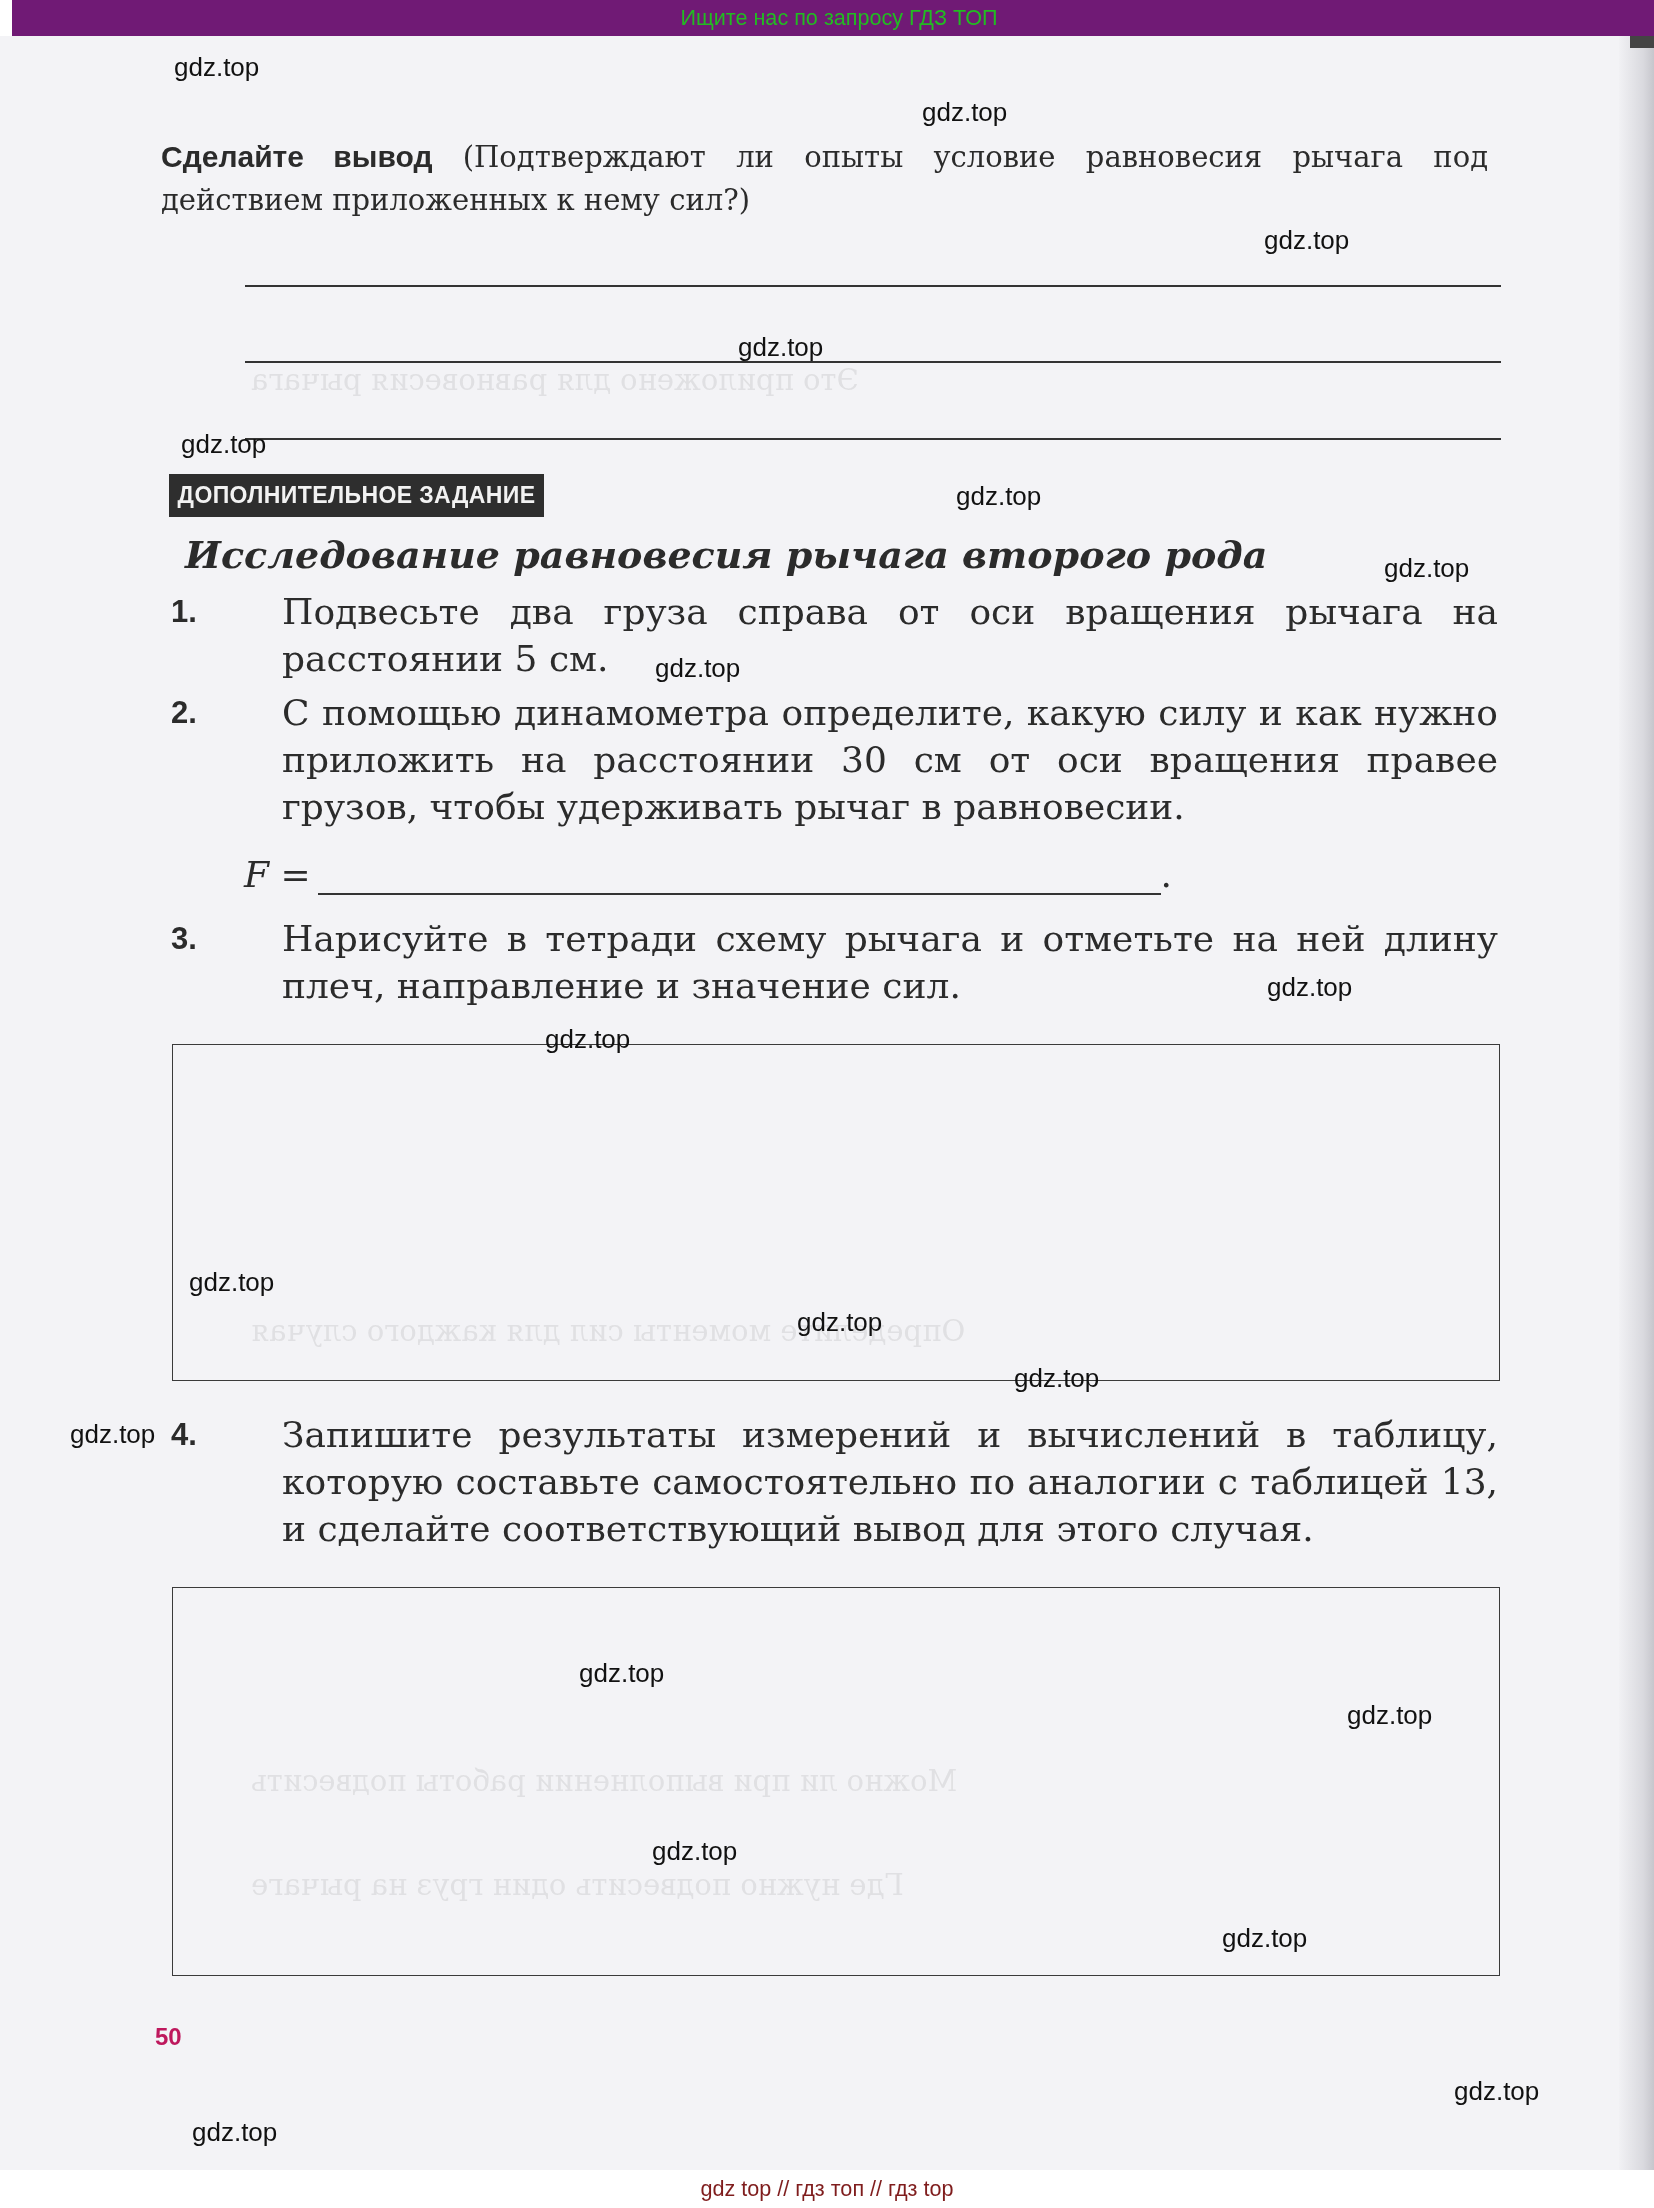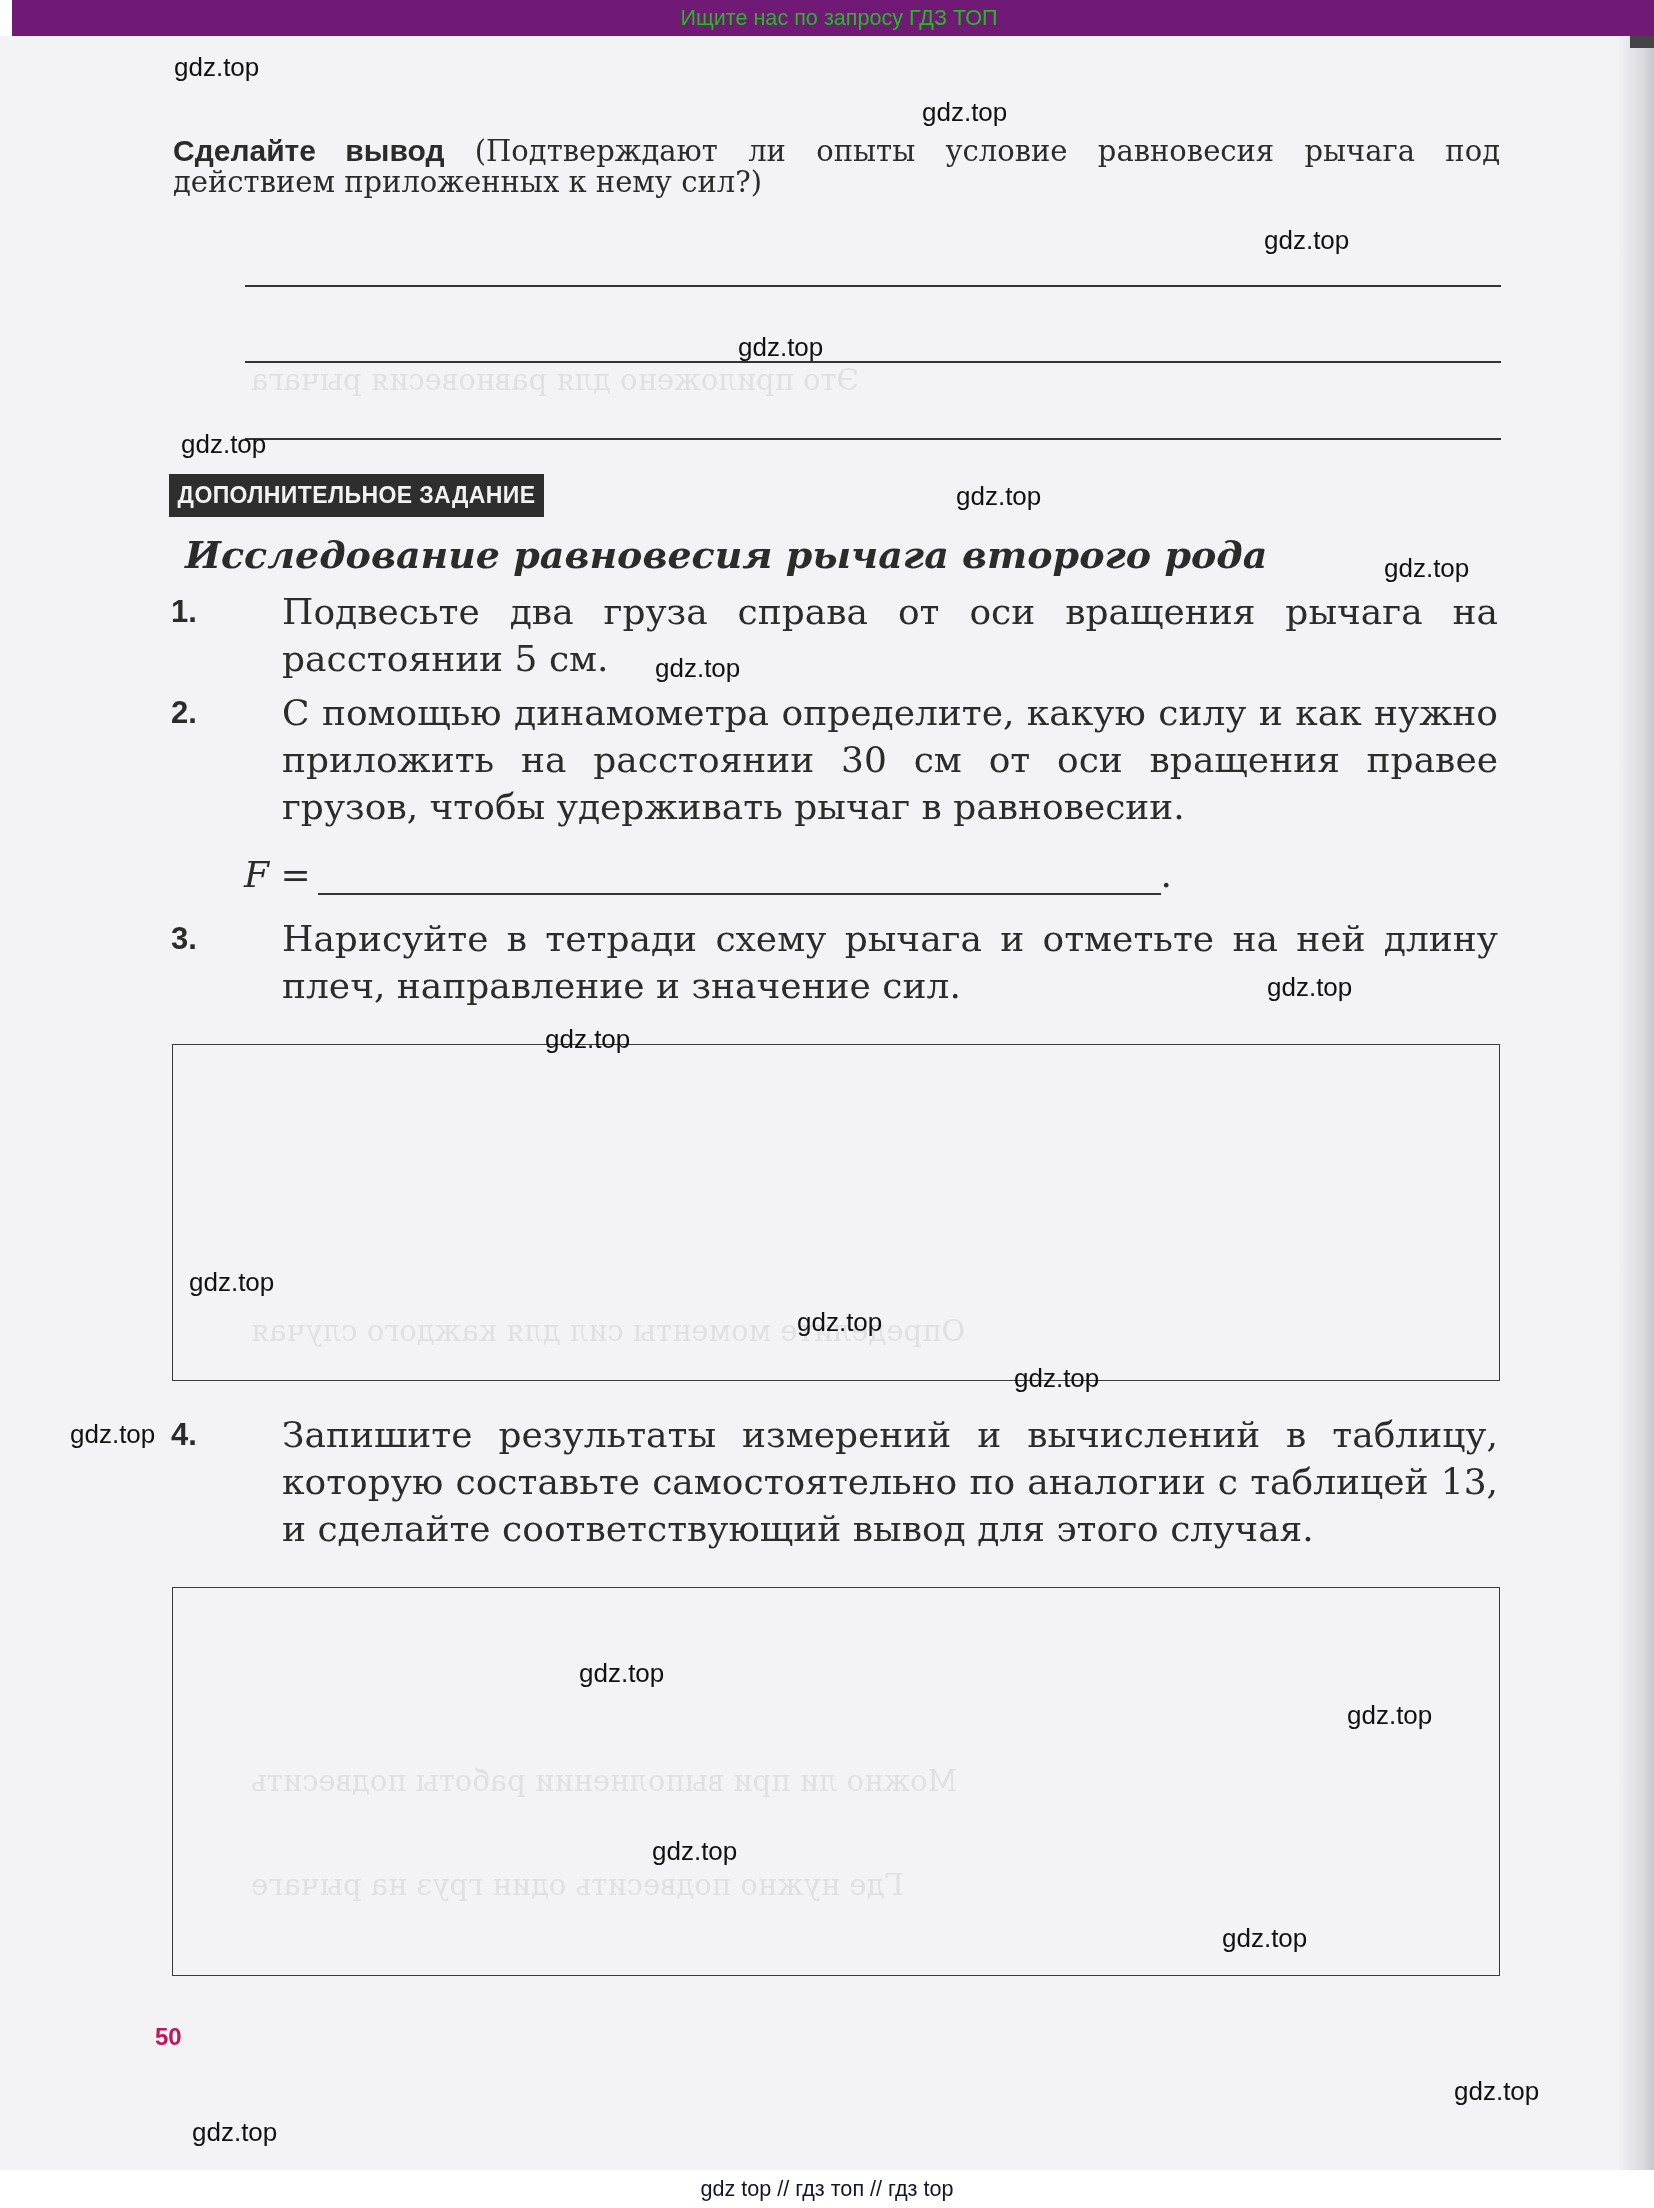--- a/index.html
+++ b/index.html
@@ -3,24 +3,24 @@
 <meta charset="utf-8">
 <style>
   html, body { margin: 0; padding: 0; }
   body { width: 1654px; height: 2208px; position: relative; overflow: hidden; background: #ffffff; font-family: "DejaVu Serif", serif; }
   .top-bar { position: absolute; left: 12px; top: 0; width: 1654px; height: 36px; background: #701a75; text-align: center; }
   .top-bar span { font-family: "Liberation Sans", sans-serif; font-size: 21.6px; color: #22bb22; line-height: 36px; }
   .page { position: absolute; left: 0; top: 36px; width: 1654px; height: 2134px; background: #f3f3f6; }
   .page-edge { position: absolute; right: 0; top: 36px; width: 35px; height: 2134px; background: linear-gradient(to right, #f1f1f4, #d9d9de 70%, #c6c6cc); }
   .page-edge-top { position: absolute; right: 0; top: 36px; width: 24px; height: 12px; background: #444; }
   .bottom-bar { position: absolute; left: 0; top: 2170px; width: 1654px; height: 38px; background: #ffffff; text-align: center; }
-  .bottom-bar span { font-family: "Liberation Sans", sans-serif; font-size: 21.6px; color: #0f172a; line-height: 38px; }
+  .bottom-bar span { font-family: "Liberation Sans", sans-serif; font-size: 21.6px; color: #7f1d1d; line-height: 38px; }
   .wm { position: absolute; font-family: "Liberation Sans", sans-serif; font-size: 26px; color: #111; line-height: 1; text-align: center; }
   .para { position: absolute; color: #2b2b2b; }
-  .conclusion { left: 173px; top: 135px; width: 1327px; font-size: 29px; line-height: 31px; text-align: justify; }
+  .conclusion { left: 161px; top: 135px; width: 1327px; font-size: 29px; line-height: 43px; text-align: justify; }
   .conclusion .bold { font-family: "Liberation Sans", sans-serif; font-weight: bold; font-size: 30px; }
   .rule { position: absolute; height: 1.7px; background: #333; }
   .section-label { position: absolute; left: 169px; top: 474px; height: 43px; padding: 0 8.6px; background: #2e2e2e; color: #f2f2f2; font-family: "Liberation Sans", sans-serif; font-weight: bold; font-size: 23px; line-height: 43px; letter-spacing: 0.4px; }
   .subtitle { position: absolute; left: 173px; top: 532px; font-size: 38px; font-style: italic; font-weight: bold; color: #2b2b2b; margin-left: 12px; }
   .item { position: absolute; left: 171px; width: 1327px; font-size: 36px; line-height: 47px; color: #2b2b2b; text-align: justify; }
   .item .num { position: absolute; left: 0; top: 0; font-family: "Liberation Sans", sans-serif; font-weight: bold; font-size: 31px; }
   .item .txt { display: block; margin-left: 111px; }
   .formula { position: absolute; left: 244px; top: 854px; font-size: 36px; color: #2b2b2b; }
   .formula .var { font-style: italic; }
   .formula .blank { display: inline-block; width: 843px; border-bottom: 2.6px solid #333; height: 35px; vertical-align: bottom; margin-left: 7px; }

